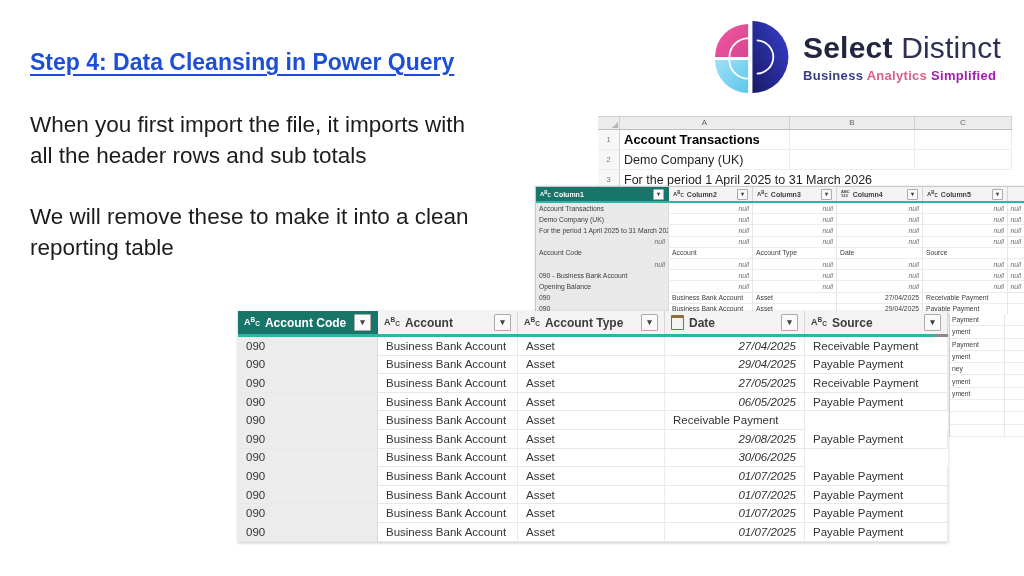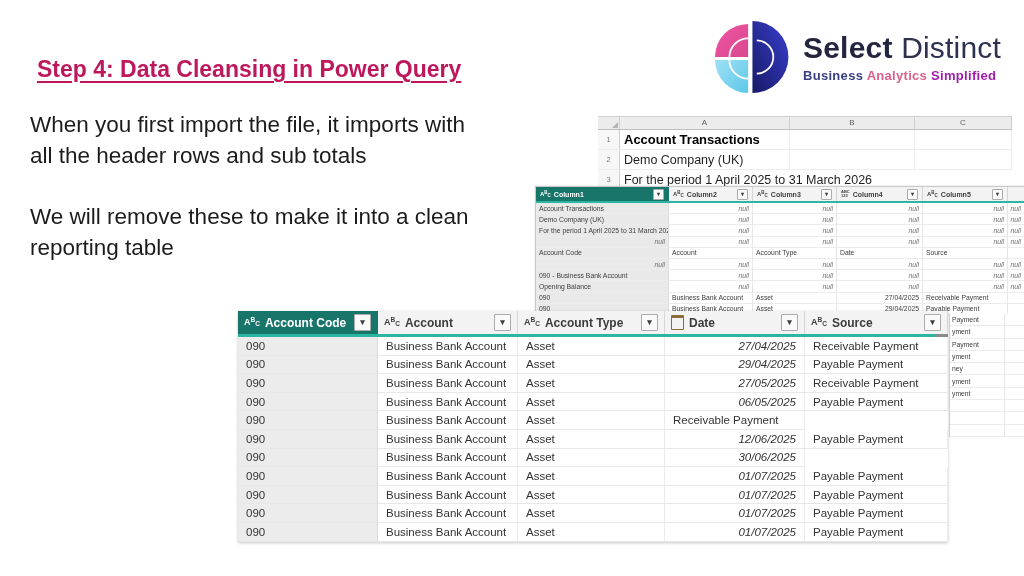--- a/index.html
+++ b/index.html
@@ -1,21 +1,21 @@
 <!DOCTYPE html>
 <html><head>
 <meta charset="utf-8">
 <style>
   html,body{margin:0;padding:0;background:#ffffff;}
   .slide{position:relative;width:1024px;height:576px;background:#fff;overflow:hidden;
          font-family:"Liberation Sans",sans-serif;}
 
   
-  .title{position:absolute;left:30px;top:49px;font-size:23px;font-weight:700;color:#be185d;
-         text-decoration:underline;text-underline-offset:4px;margin:7px;}
+  .title{position:absolute;left:30px;top:49px;font-size:23px;font-weight:700;color:#1d4ed8;
+         text-decoration:underline;text-underline-offset:4px;margin:0;}
   .body-text{position:absolute;left:30px;margin:0;font-size:22.5px;line-height:30.5px;
              color:#1c1c1c;white-space:pre-line;}
   .p1{top:110px;}
   .p2{top:202px;}
 
   
   .logo{position:absolute;left:712px;top:21px;display:flex;gap:13px;align-items:center;}
   .logo svg{display:block;}
   .logo-name{font-size:30px;letter-spacing:.2px;color:#23253f;white-space:nowrap;}
   .logo-name .ln1{font-weight:800;}
@@ -366,21 +366,21 @@
         <div class="pqm-row">
           <div class="cell first">090</div>
           <div class="cell">Business Bank Account</div>
           <div class="cell">Asset</div>
           <div class="cell">Receivable Payment</div>
         </div>
         <div class="pqm-row">
           <div class="cell first">090</div>
           <div class="cell">Business Bank Account</div>
           <div class="cell">Asset</div>
-          <div class="cell date">12/06/2025</div>
+          <div class="cell date">29/08/2025</div>
           <div class="cell">Payable Payment</div>
         </div>
         <div class="pqm-row">
           <div class="cell first">090</div>
           <div class="cell">Business Bank Account</div>
           <div class="cell">Asset</div>
           <div class="cell date">30/06/2025</div>
         </div>
         <div class="pqm-row">
           <div class="cell first">090</div>

